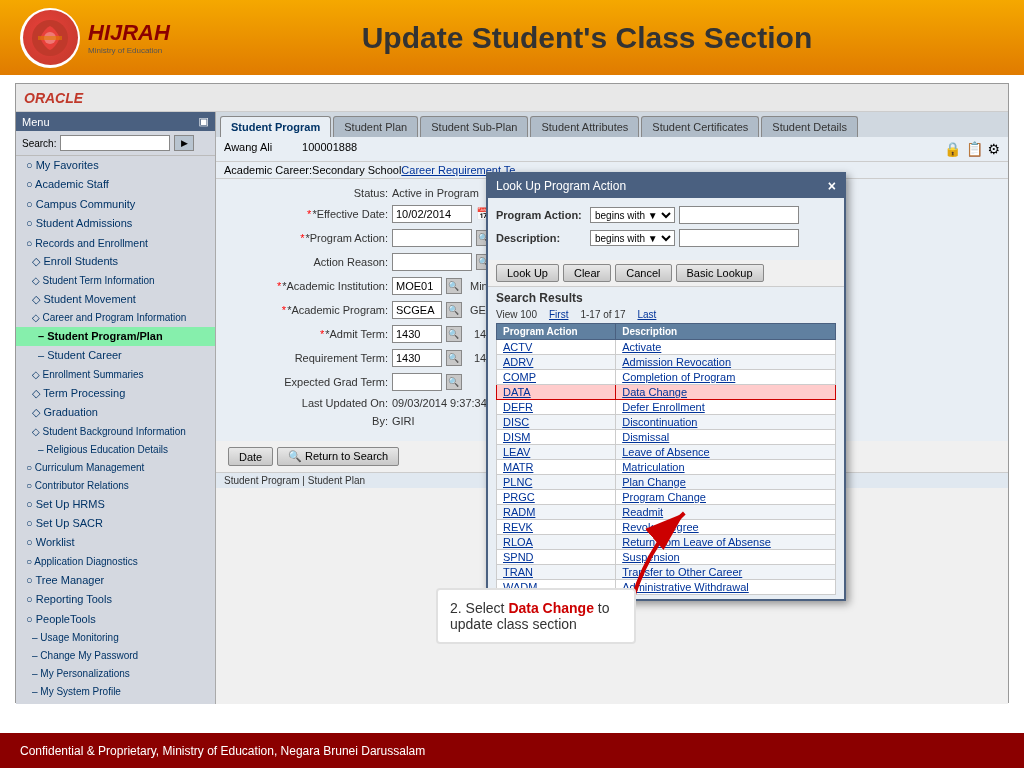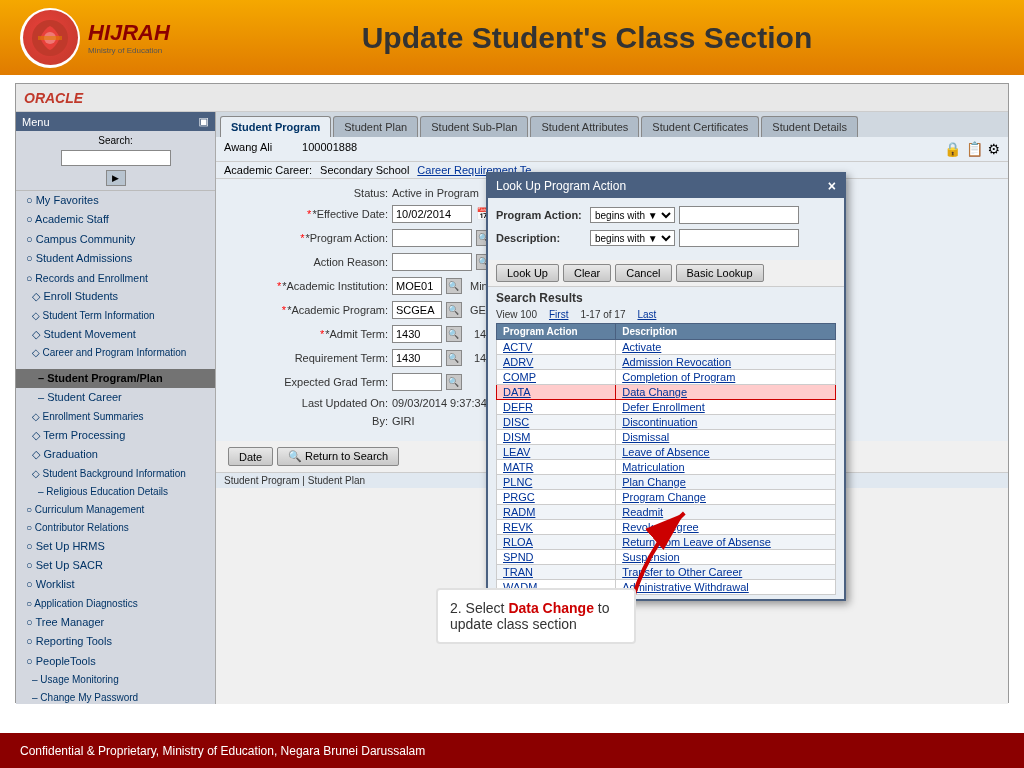--- a/index.html
+++ b/index.html
@@ -113,21 +113,20 @@
       justify-content: space-between;
       align-items: center;
     }
     #sidebar-search {
       padding: 4px 6px;
       display: flex;
       align-items: center;
       gap: 4px;
       background: #d4d8e0;
       border-bottom: 1px solid #bbb;
-      flex-direction: column;
     }
     #sidebar-search input {
       width: 120px;
       height: 16px;
       font-size: 10px;
       border: 1px solid #888;
       padding: 1px 3px;
     }
     #search-go-btn {
       background: #b8c4d0;
@@ -142,21 +141,21 @@
     }
     .sidebar-item {
       padding: 2px 6px 2px 10px;
       color: #003366;
       cursor: pointer;
       font-size: 11px;
       line-height: 1.4;
     }
     .sidebar-item.indent { padding-left: 16px; }
     .sidebar-item.indent2 { padding-left: 22px; }
-    .sidebar-item.active { background: #737373; font-weight: bold; margin-top: 7px; }
+    .sidebar-item.active { background: #86efac; font-weight: bold; }
     .sidebar-item a { color: #003366; text-decoration: none; }
 
     
     #right-content {
       flex: 1;
       background: #f0f0f0;
       overflow: hidden;
       position: relative;
     }
 
@@ -199,21 +198,21 @@
       align-items: center;
     }
 
     
     #career-bar {
       background: #e8eef4;
       padding: 2px 8px;
       font-size: 11px;
       border-bottom: 1px solid #ccc;
       display: flex;
-      gap: 8px;
+      gap: 0;
       align-items: center;
     }
 
     
     #form-area {
       background: #e8eef4;
       padding: 8px 12px;
       font-size: 11px;
     }
     .form-row {

